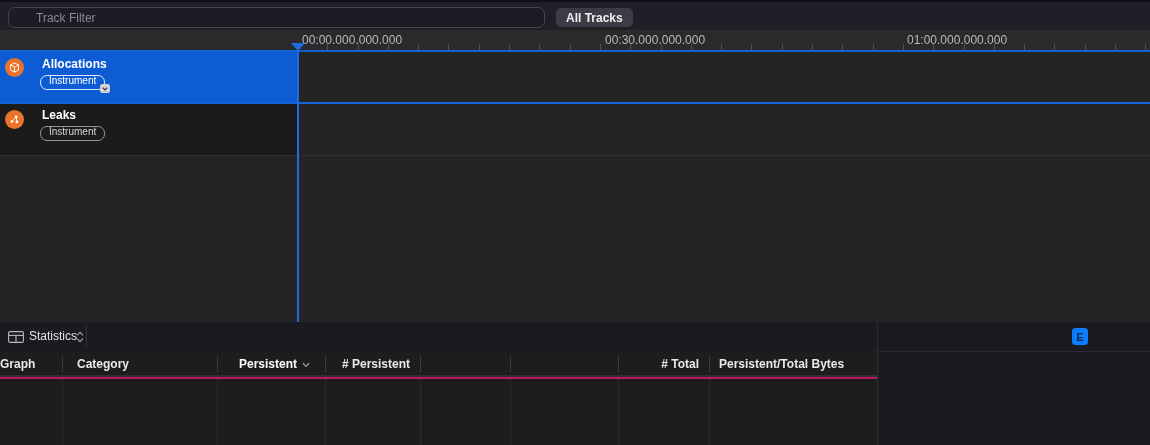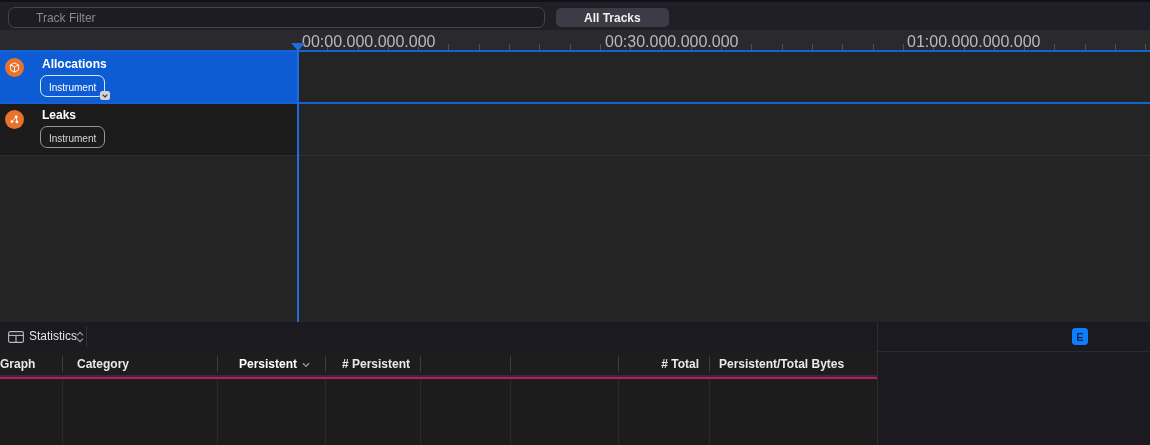--- a/index.html
+++ b/index.html
@@ -13,38 +13,38 @@
   
   .topbar { position:absolute; left:0; top:0; width:1150px; height:30px;
     background:#201e27; border-top:2px solid #121016; }
   .track-filter { position:absolute; left:8px; top:5px; width:537px; height:21px;
     border-radius:7px; border:1px solid #46444f; background:#1d1b24;
     color:#ddd; font-size:12px; padding:0 8px 0 27px; outline:none;
     font-family:inherit; }
   .track-filter::placeholder { color:#8a8994; }
   .filter-icon { position:absolute; left:14px; top:9px; width:13px; height:13px; }
   .all-tracks-btn { position:absolute; left:556px; top:6px; height:19px;
-    padding:0 28px; background:#3d3c46; border:none; border-radius:5px;
+    padding:0 10px; background:#3d3c46; border:none; border-radius:5px;
     color:#f0f0f1; font-size:12px; font-weight:600; font-family:inherit; cursor:default; }
   
   .ruler { position:absolute; left:0; top:30px; width:1150px; height:20px; background:#2a2a2c; }
   .ruler-ticks { position:absolute; left:297px; top:14px; width:853px; height:6px;
     background:repeating-linear-gradient(to right,#515153 0 1px,transparent 1px 30.3px); }
-  .ruler-label { position:absolute; top:3px; font-size:16px; color:#b9b9bb; white-space:nowrap; }
+  .ruler-label { position:absolute; top:3px; font-size:12px; color:#b9b9bb; white-space:nowrap; }
   
   .lanes { position:absolute; left:0; top:50px; width:1150px; height:272px; background:#242425; }
   .sel-border { position:absolute; left:0; width:1150px; height:1.5px; background:#1561d6; z-index:3; }
   .alloc-side { position:absolute; left:0; top:51.5px; width:297px; height:50.5px; background:#0d5cd3; z-index:2; }
   .leaks-side { position:absolute; left:0; top:103.5px; width:297px; height:51px; background:#1b1b1b; z-index:2; }
   .row-divider { position:absolute; left:0; top:154.5px; width:1150px; height:1px; background:#303032; z-index:1; }
   .track-icon { position:absolute; left:5px; width:19px; height:19px; border-radius:50%;
     background:#e9732c; display:flex; align-items:center; justify-content:center; z-index:4; }
   .track-name { position:absolute; left:42px; font-size:12px; font-weight:700; color:#fff; z-index:4; }
   .inst-badge { position:absolute; left:40px; font-size:10px; line-height:1;
-    padding:7px 8px 3px; border-radius:7px; z-index:4; white-space:nowrap; }
+    padding:0 8px 3px; border-radius:7px; z-index:4; white-space:nowrap; }
   .inst-badge.sel { border:1px solid rgba(255,255,255,.85); color:#fff; }
   .inst-badge.unsel { border:1px solid #96969a; color:#d6d6d8; }
   .badge-dd { position:absolute; right:-6px; bottom:-4px; width:10px; height:9px;
     background:#d2d2d7; border-radius:2.5px; display:flex; align-items:center; justify-content:center; }
   
   .playhead-line { position:absolute; left:297px; top:44px; width:1.5px; height:278px; background:#1f6be0; z-index:5; }
   .playhead-tri { position:absolute; left:291px; top:43px; width:0; height:0; z-index:6;
     border-left:7px solid transparent; border-right:7px solid transparent; border-top:8px solid #1f6be0; }
   
   .statsbar { position:absolute; left:0; top:322px; width:1150px; height:29px; background:#1b1a21; }

